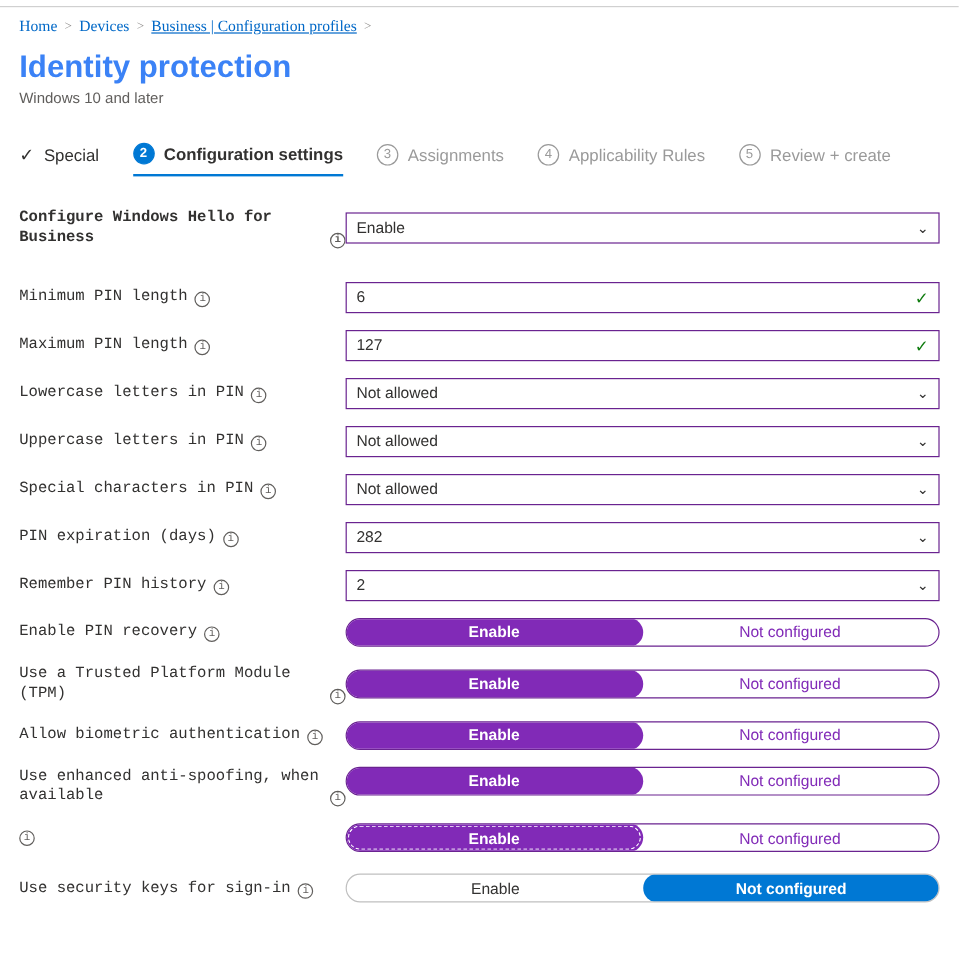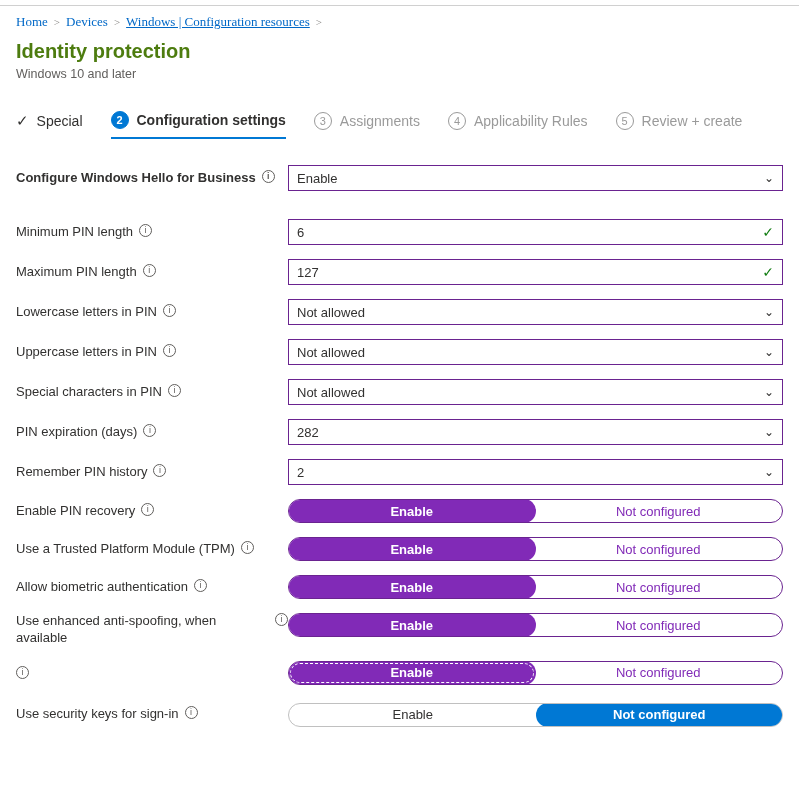--- a/index.html
+++ b/index.html
@@ -22,24 +22,24 @@
     align-items: center;
     gap: 6px;
     font-size: 13px;
     padding: 4px 0 6px 0;
     font-family: Liberation Serif, serif;
   }
   .breadcrumb a { color: #0068c7; text-decoration: none; cursor: pointer; }
   .breadcrumb a.underline { text-decoration: underline; }
   .breadcrumb .sep { color: #8a8886; font-size: 11px; }
   h1.title {
-    font-size: 20px;
+    font-size: 26px;
     font-weight: 600;
     margin: 4px 0 0 0;
-    color: #4d7c0f;
+    color: #3b82f6;
   }
   .subtitle { font-size: 12.5px; color: #605e5c; margin-top: 4px; }
 
   .wizard {
     display: flex;
     gap: 28px;
     align-items: center;
     margin-top: 30px;
     padding-bottom: 4px;
   }
@@ -74,23 +74,24 @@
   .row {
     display: flex;
     align-items: center;
     margin-bottom: 14px;
   }
   .row .label {
     width: 272px;
     font-size: 13px;
     color: #323130;
     display: flex;
-    align-items: flex-start;
+    align-items: flex-end;
     gap: 6px;
     line-height: 1.3;
+    font-family: Liberation Mono, monospace;
   }
   .row.first .label { font-weight:600; }
   .row .control { flex: 1; }
   .info-icon {
     width:13px; height:13px; border:1px solid #605e5c; border-radius:50%;
     display:inline-flex; align-items:center; justify-content:center;
     font-size:9px; color:#605e5c; font-style:normal; line-height:1;
     flex: 0 0 13px;
   }
   .dropdown, .textinput {
@@ -149,21 +150,21 @@
 </head>
 <body>
 
 <div class="topbar"></div>
 
 <nav class="breadcrumb">
   <a>Home</a>
   <span class="sep">&gt;</span>
   <a>Devices</a>
   <span class="sep">&gt;</span>
-  <a class="underline">Windows | Configuration resources</a>
+  <a class="underline">Business | Configuration profiles</a>
   <span class="sep">&gt;</span>
 </nav>
 
 <h1 class="title">Identity protection</h1>
 <div class="subtitle">Windows 10 and later</div>
 
 <div class="wizard">
   <div class="step done">
     <span class="check">✓</span>
     <span>Special</span>

